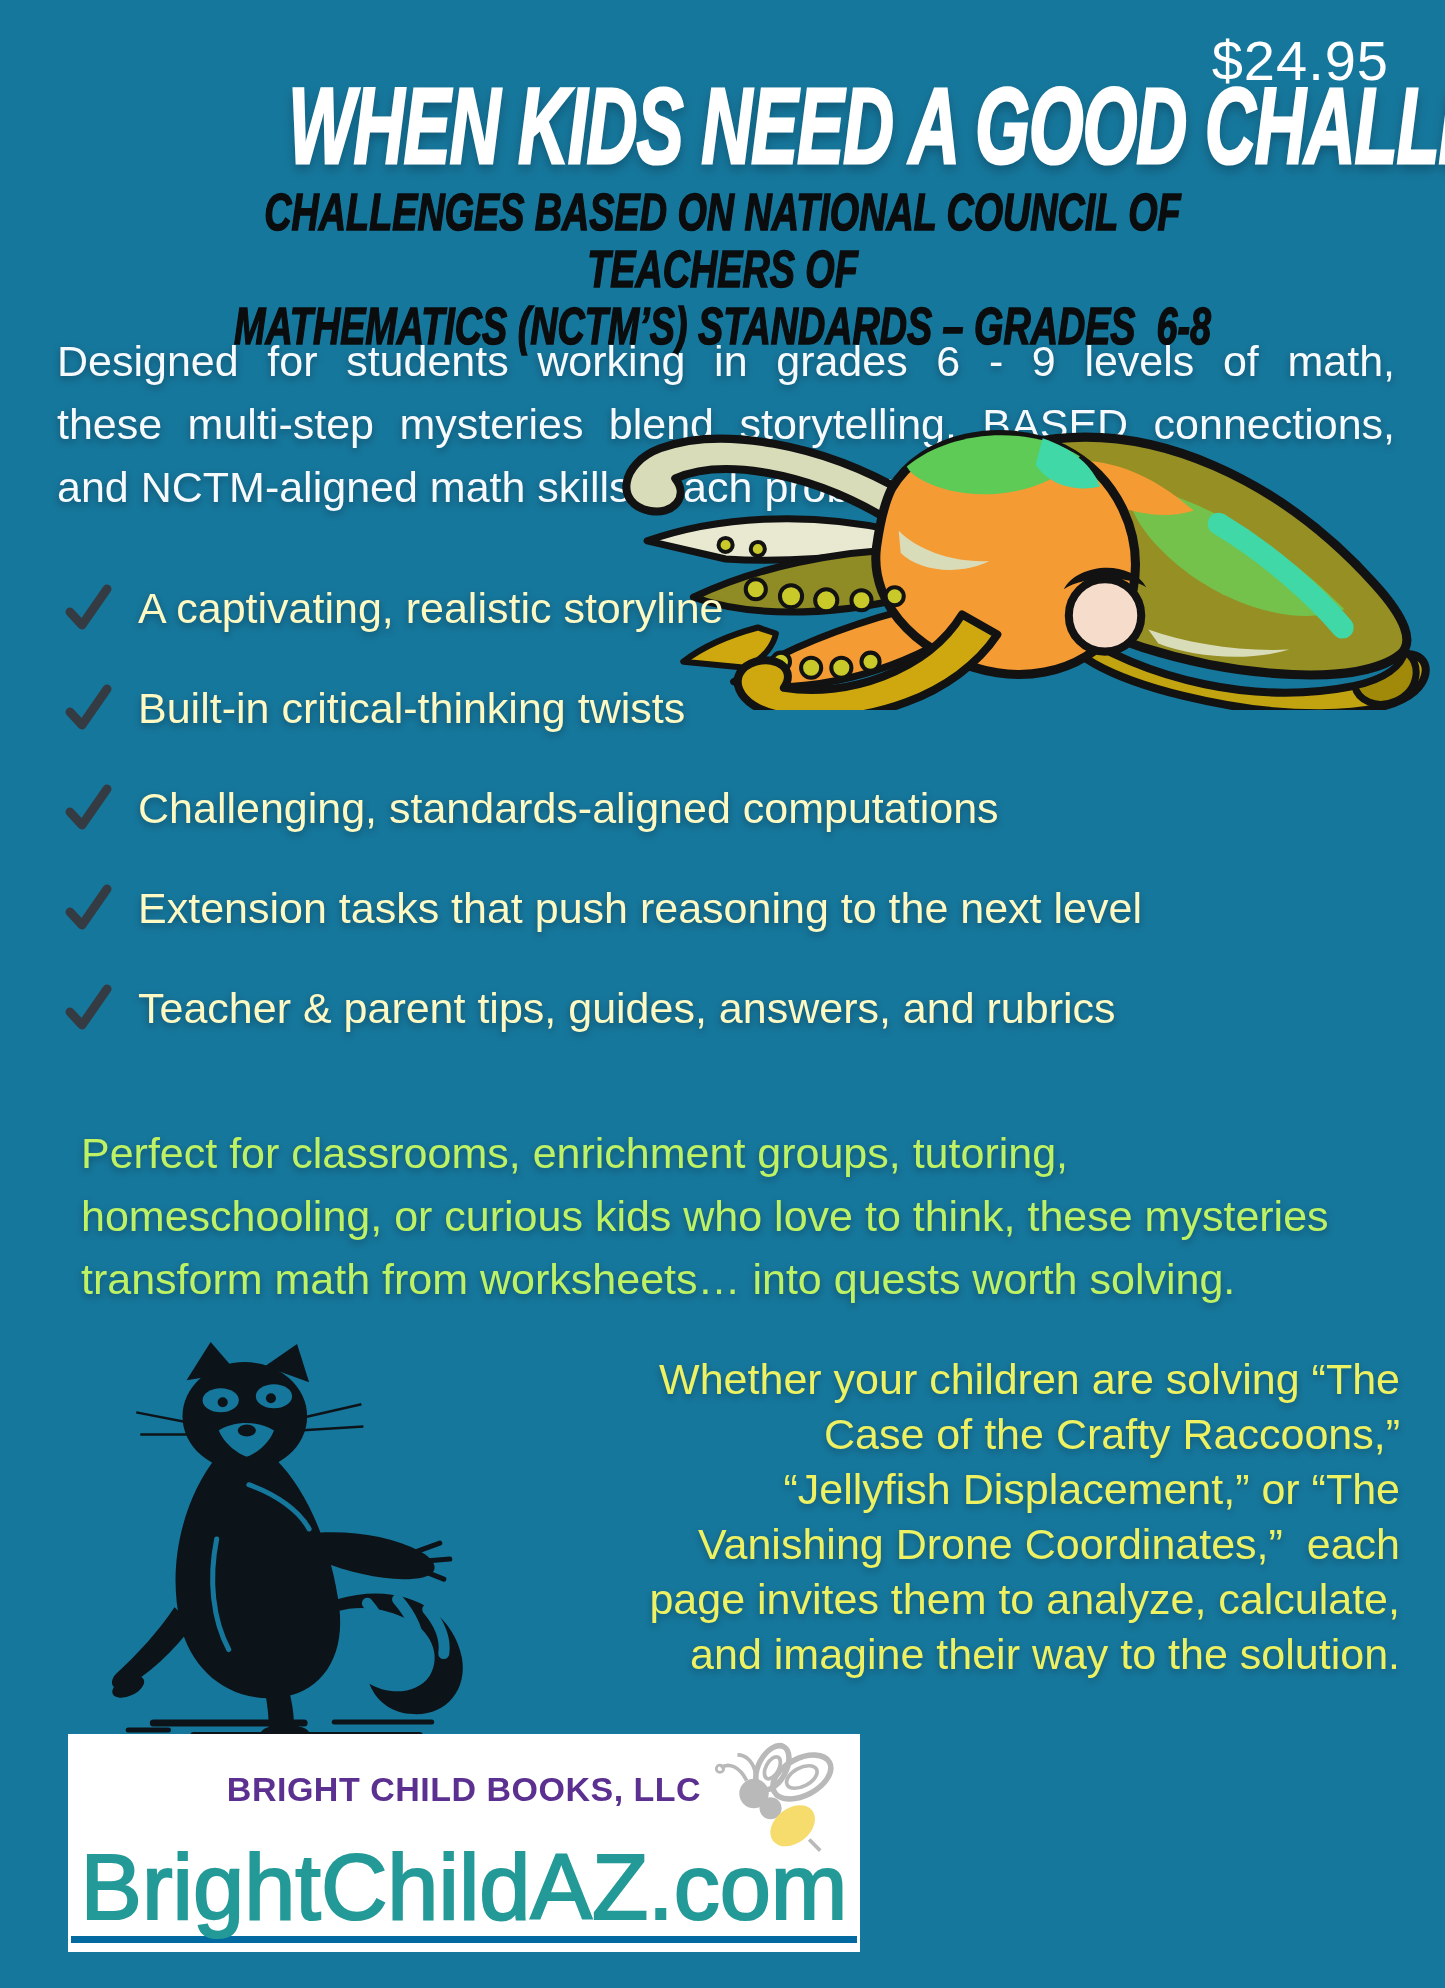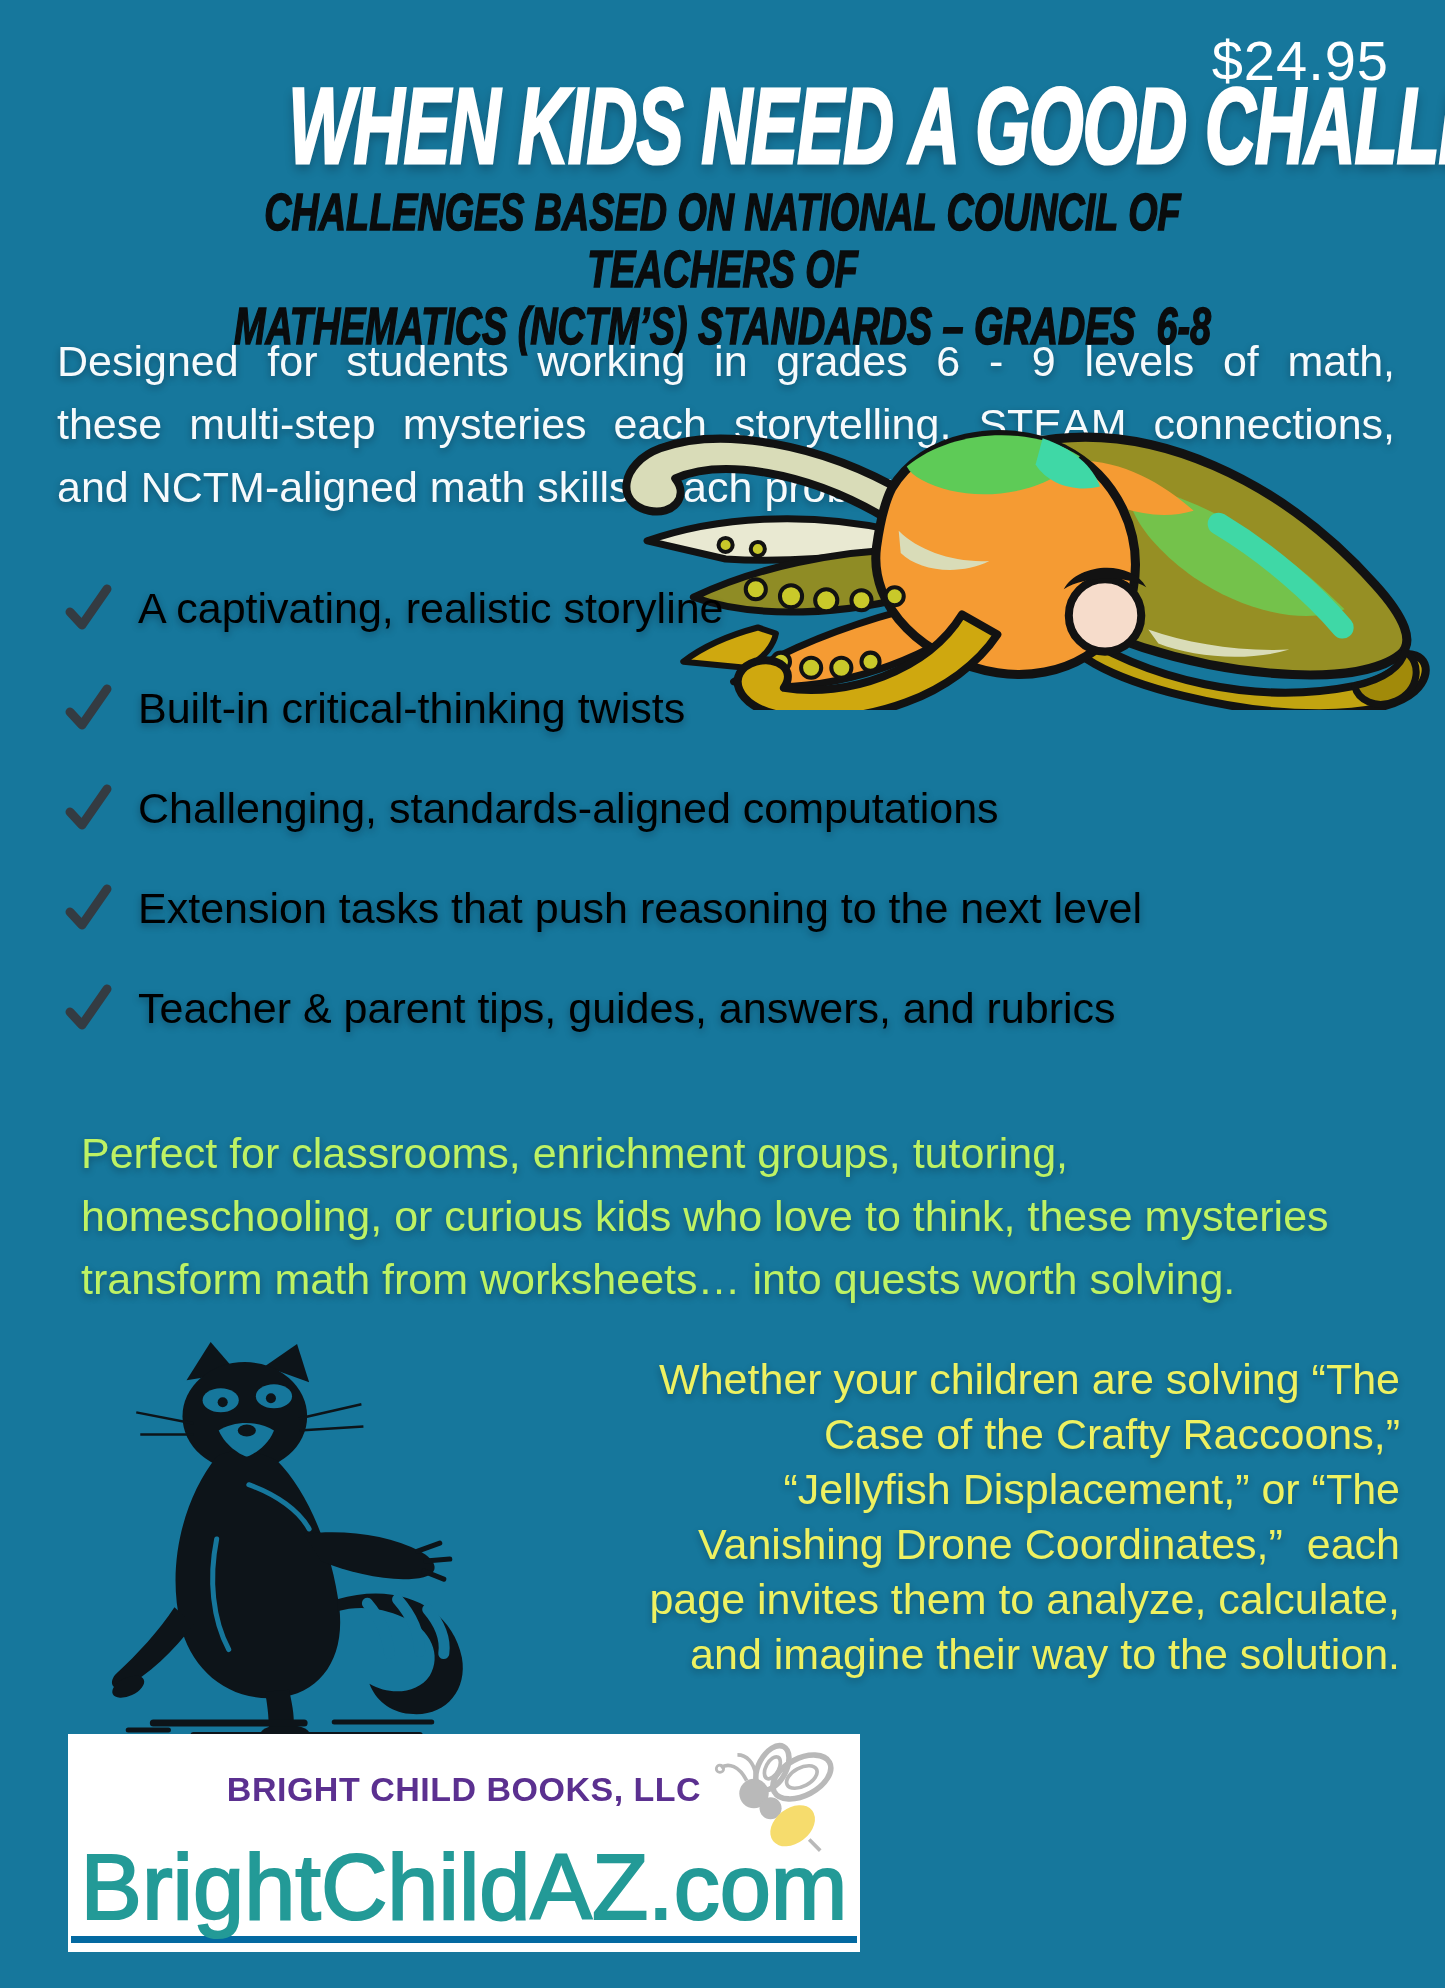--- a/index.html
+++ b/index.html
@@ -33,21 +33,21 @@
     color:#f6fafc;font-size:43px;line-height:63px;white-space:nowrap;
     text-align:justify;text-align-last:justify;
     text-shadow:0 3px 7px rgba(0,15,25,.35);
   }
   .intro-line.last{text-align-last:left;}
   
   .features{position:absolute;top:582px;left:62px;list-style:none;margin:0;padding:0;}
   .feature{display:flex;align-items:center;gap:24px;height:52px;margin-bottom:48px;}
   .check-icon{width:52px;height:52px;flex:0 0 52px;}
   .feature-label{
-    color:#000000;font-size:43px;white-space:nowrap;
+    color:#fef9c3;font-size:43px;white-space:nowrap;
     text-shadow:0 3px 7px rgba(0,15,25,.35);
   }
   
   .cuttlefish{position:absolute;left:600px;top:398px;width:845px;height:312px;}
   .raccoon{position:absolute;left:98px;top:1338px;width:372px;height:402px;}
   
   .audience{
     position:absolute;top:1122px;left:57px;
     color:#bef264;font-size:43px;line-height:63px;white-space:pre-wrap;
     text-shadow:0 3px 7px rgba(0,15,25,.35);
@@ -89,21 +89,21 @@
     <span class="title-inner">WHEN KIDS NEED A GOOD CHALLENGE</span>
   </div>
 
   <div class="subtitle-wrap">
     <span class="subtitle-inner">CHALLENGES BASED ON NATIONAL COUNCIL OF TEACHERS OF
 MATHEMATICS (NCTM’S) STANDARDS – GRADES  6-8</span>
   </div>
 
   <div class="intro">
     <div class="intro-line">Designed for students working in grades 6 - 9 levels of math,</div>
-    <div class="intro-line">these multi-step mysteries each storytelling, STEAM connections,</div>
+    <div class="intro-line">these multi-step mysteries blend storytelling, BASED connections,</div>
     <div class="intro-line last">and NCTM-aligned math skills. Each problem features:</div>
   </div>
 
   <svg class="cuttlefish" viewBox="0 0 830 310" xmlns="http://www.w3.org/2000/svg" aria-hidden="true">
     <g stroke="#121212" stroke-linejoin="round" stroke-linecap="round">
 
       <path d="M300,95 C215,45 115,28 55,50 C15,65 10,105 44,112 C68,117 84,98 70,80 C115,60 200,72 280,120 Z" fill="#d9dcb8" stroke-width="8"></path>
 
       <path d="M290,132 C200,112 110,118 42,142 L120,160 C180,164 240,158 300,150 Z" fill="#e9e9d2" stroke-width="7"></path>
 

